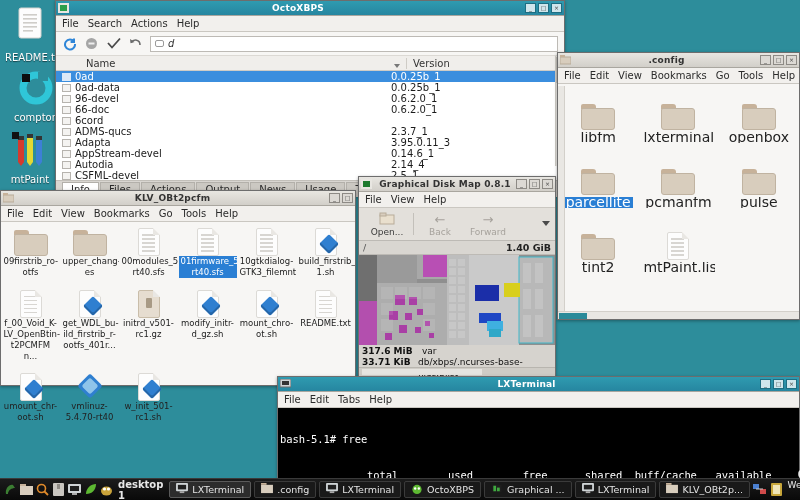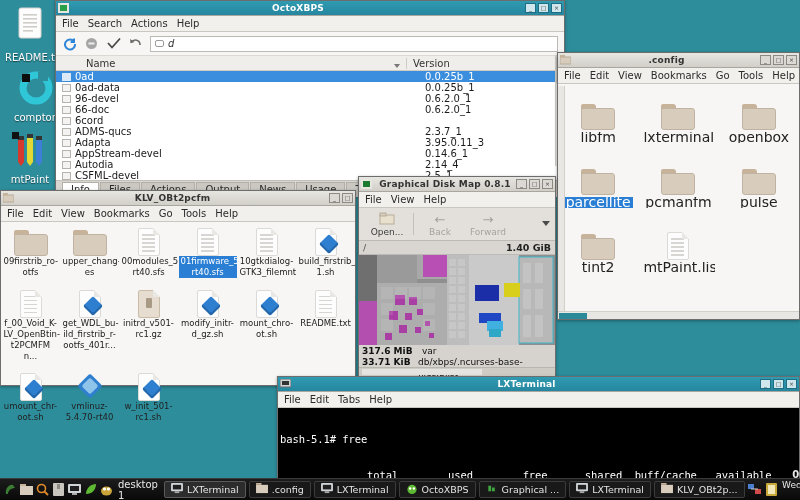--- a/index.html
+++ b/index.html
@@ -62,21 +62,21 @@
        border-left:3px solid transparent;border-right:3px solid transparent;
        border-top:4px solid #777;}
   #octo .colhead .c2 { flex:1; padding-left:6px; border-left:1px solid #cfccc6;}
   #octo .plist { height:109px; background:#fff; overflow:hidden; }
   .prow { display:flex; height:11px; align-items:center; font-size:10px; color:#1b1b1b;}
   .prow.sel { background:#3b8ede; color:#fff; }
   .prow .pbox { width:9px;height:8px;border:1px solid #b6b3ae;background:#f4f3f1;
        margin:0 4px 0 6px; flex:0 0 auto;}
   .prow.sel .pbox { border-color:#dbe9f7; background:#dce9f7; }
   .prow .pn { width:316px; overflow:hidden; white-space:nowrap;}
-  .prow .pv { flex:1;margin-left:34px; }
+  .prow .pv { flex:1; }
   #octo .tabs { display:flex; height:17px; align-items:flex-end; gap:1px;
                 padding-left:6px; background:#d9d6d1; border-top:1px solid #c2bfb9;}
   #octo .tab { font-size:10px; padding:1px 8px 2px; background:#cbc8c2;
                border:1px solid #b3b0aa; border-bottom:none; color:#2b2b2b; }
   #octo .tab.active { background:#fff; }
   #octo .scrollv { position:absolute; right:0; top:55px; width:9px; height:110px;
                    background:#eceae6; border-left:1px solid #cfccc6;}
   #octo .scrollv i { display:block; height:26px; background:#c8c5bf; margin-top:1px;}
 
   
@@ -132,21 +132,21 @@
       font-size:10.5px; line-height:12px; padding:1px 2px; white-space:pre;
       letter-spacing:-0.1px; }
 
   
   #taskbar { position:absolute; left:0; bottom:0; width:800px; height:22px;
      background:linear-gradient(#1c1c1c,#090909); border-top:1px solid #3a3a3a;
      display:flex; align-items:center; color:#e8e8e8; font-size:9.5px; }
   #launchers { display:flex; align-items:center; gap:2px; padding:0 3px;}
   .lnch { width:14px;height:14px;display:flex;align-items:center;justify-content:center;
           font-size:11px;}
-  #deskname { font-weight:normal; font-size:10px; margin:0 6px 0 2px; }
+  #deskname { font-weight:bold; font-size:10px; margin:0 6px 0 2px; }
   .task { display:flex; align-items:center; gap:4px; height:17px; padding:0 6px;
      margin-right:3px; border:1px solid #3b3b3b; background:#191919; color:#e3e3e3;
      max-width:110px; overflow:hidden; white-space:nowrap; border-radius:2px;}
   .task.active { background:#2c2c2c; border-color:#5a5a5a;}
   .task .ti { font-size:10px; }
   #tray { margin-left:auto; display:flex; align-items:center; gap:4px; padding-right:5px;}
   #clock { text-align:center; line-height:10px; font-size:9px; }
   #clock .t { font-weight:bold; font-size:10px; }
 
   

